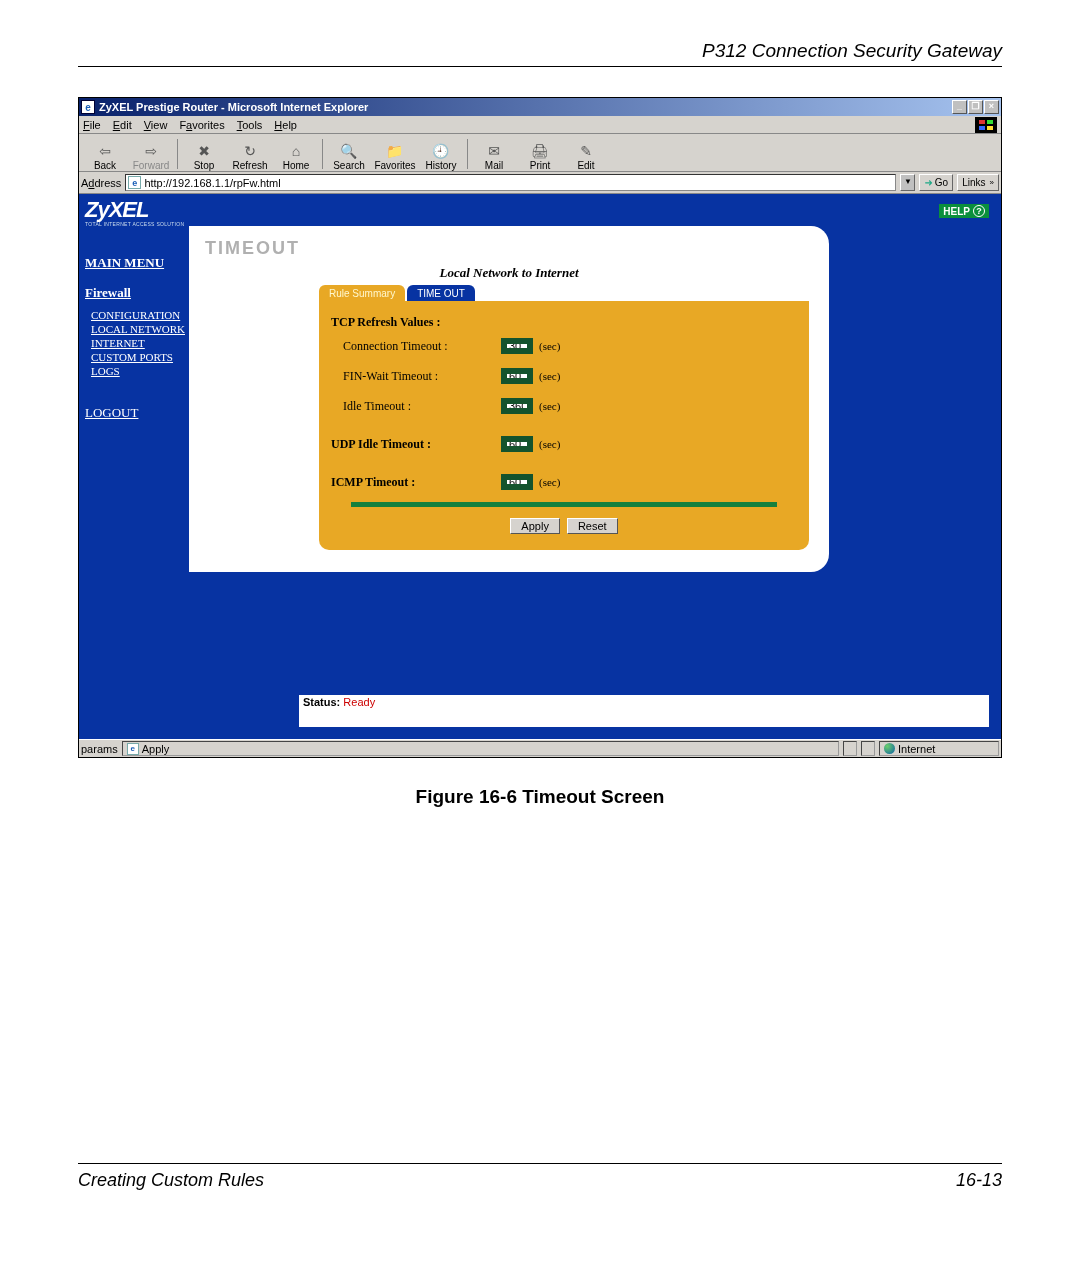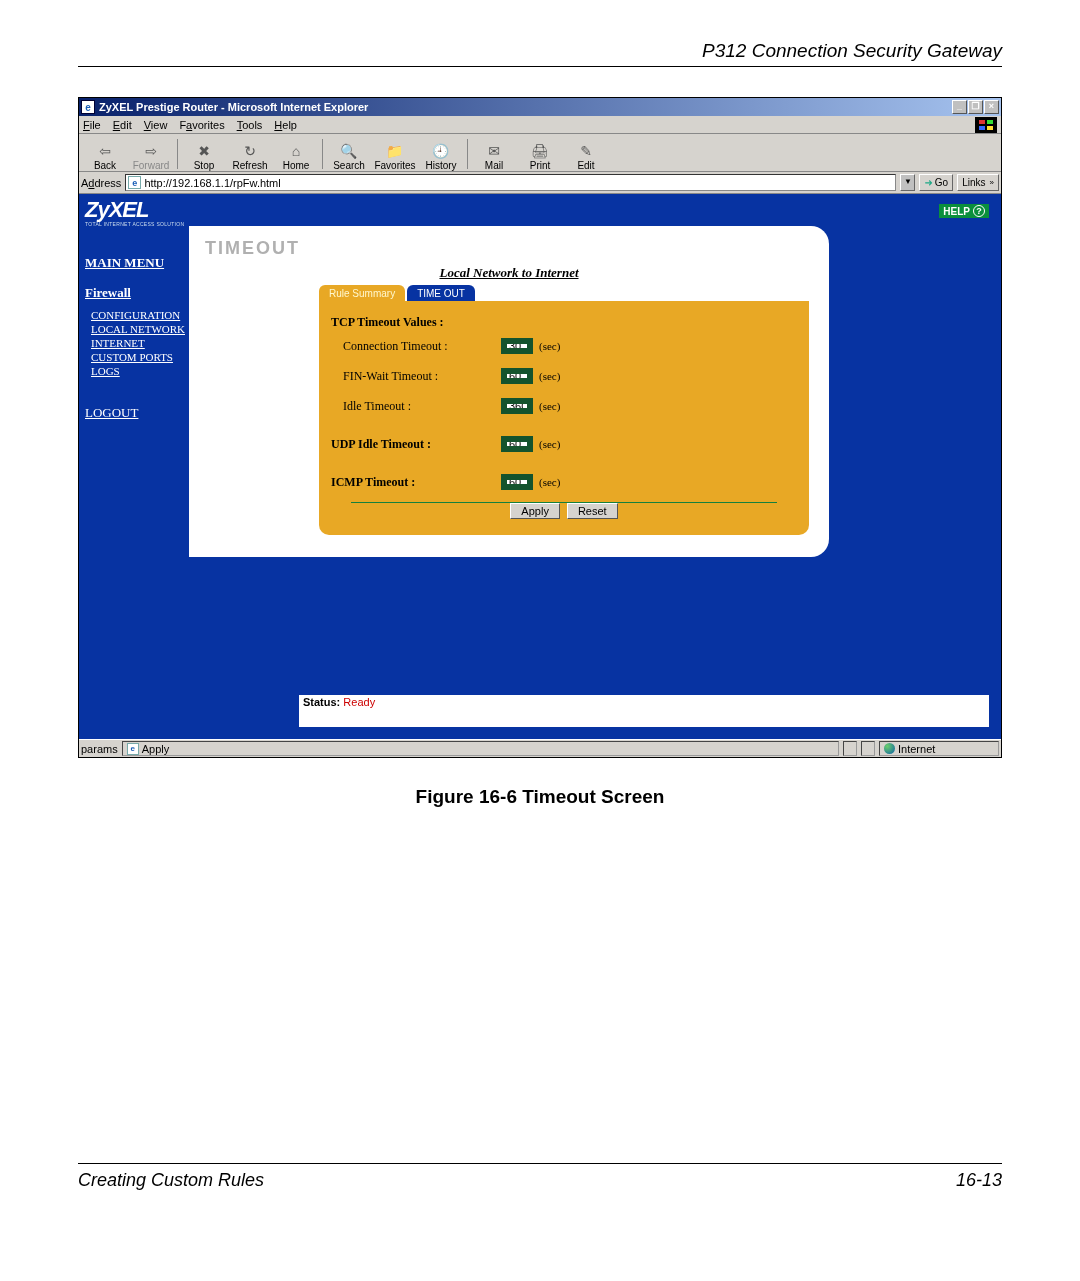--- a/index.html
+++ b/index.html
@@ -294,21 +294,20 @@
     font-size: 18px;
     margin: 0 0 6px 16px;
   }
   .card-sub {
     text-align: center;
     font-style: italic;
     font-family: "Times New Roman", serif;
     font-weight: bold;
     font-size: 13px;
     margin-bottom: 4px;
-    text-decoration: underline;
   }
   .tabs {
     display: flex;
     margin-left: 130px;
   }
   .tab {
     font-size: 10px;
     padding: 3px 10px 2px;
     border-top-left-radius: 6px;
     border-top-right-radius: 6px;
@@ -340,23 +339,23 @@
     width: 32px;
     height: 16px;
     font-size: 11px;
     font-family: Arial, sans-serif;
     border: 6px solid #14532d;
     padding: 0 2px;
     background: #fff;
   }
   .row .unit { margin-left: 6px; font-size: 11px; }
   .btnrow {
-    border-top: 1px solid #15803d;
+    border-top: 5px solid #15803d;
     margin: 8px 20px 0;
-    padding-top: 0;
+    padding-top: 11px;
     text-align: center;
   }
   .btnrow button {
     font-family: Arial, sans-serif;
     font-size: 11px;
     background: #d6d3ce;
     border: 1px solid #fff;
     border-right-color: #555; border-bottom-color: #555;
     padding: 1px 10px;
     margin: 0 2px;
@@ -548,21 +547,21 @@
         </div>
 
         <div class="card">
           <div class="card-title">TIMEOUT</div>
           <div class="card-sub">Local Network to Internet</div>
           <div class="tabs">
             <div class="tab inactive">Rule Summary</div>
             <div class="tab active">TIME OUT</div>
           </div>
           <div class="panel">
-            <div class="panel-h">TCP Timeout Values :</div>
+            <div class="panel-h">TCP Refresh Values :</div>
             <div class="row">
               <span class="lbl">Connection Timeout :</span>
               <input value="30" style="">
               <span class="unit">(sec)</span>
             </div>
             <div class="row">
               <span class="lbl">FIN-Wait Timeout :</span>
               <input value="60" style="">
               <span class="unit">(sec)</span>
             </div>

